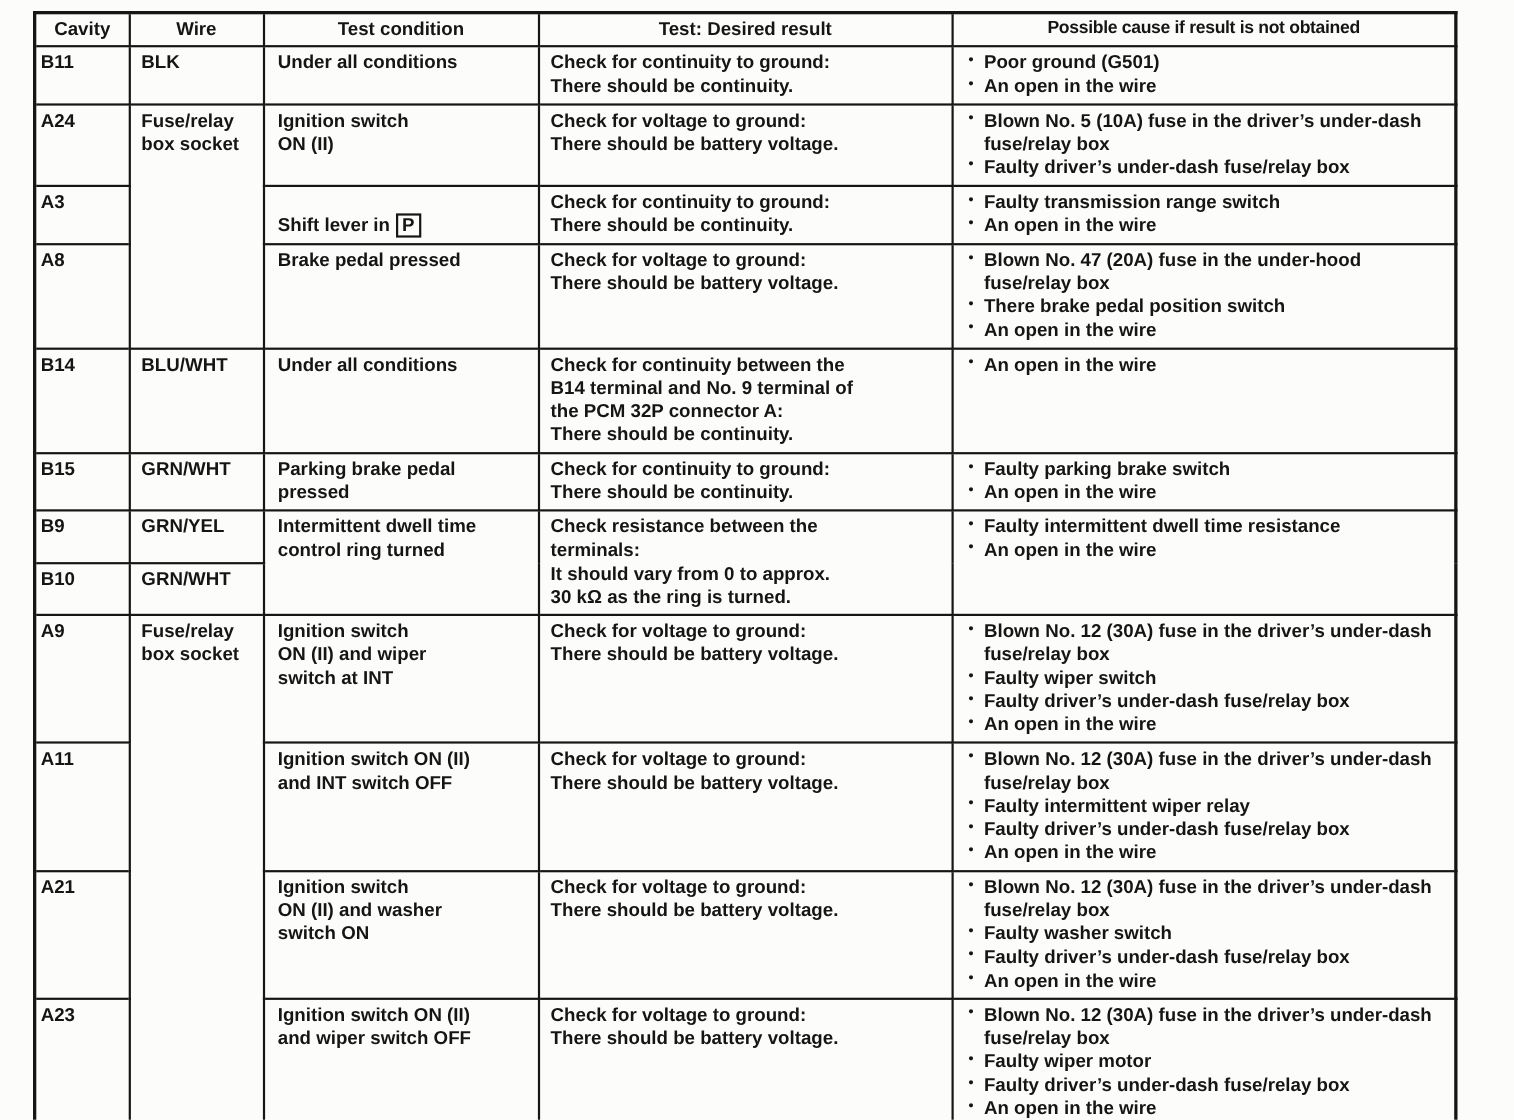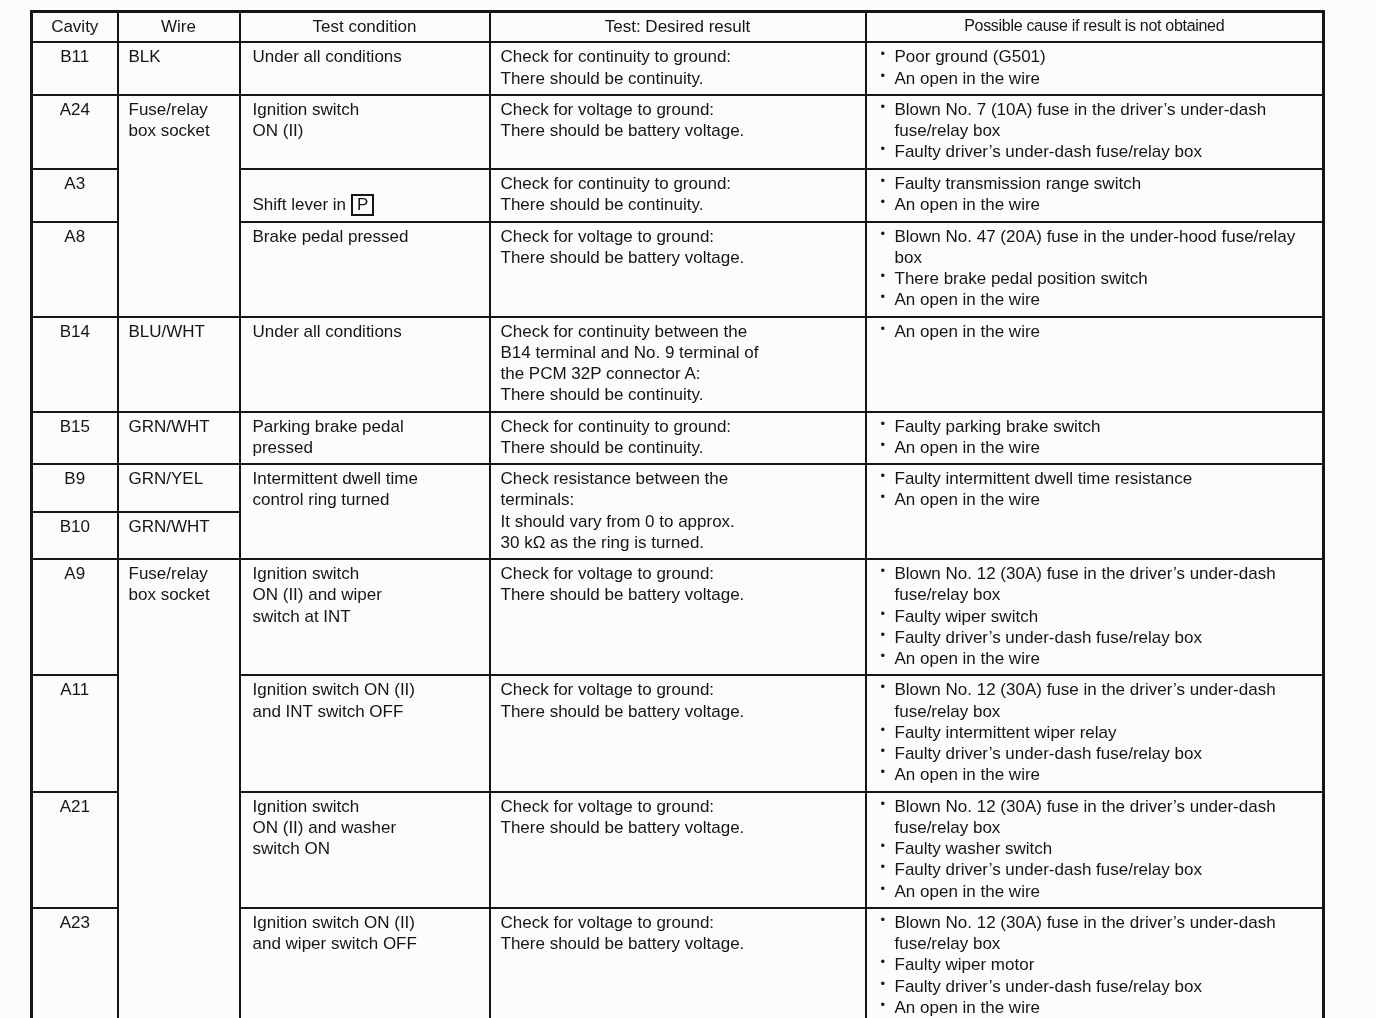--- a/index.html
+++ b/index.html
@@ -18,29 +18,29 @@
     width: 1292px;
     table-layout: fixed;
     border: 3px solid #161616;
   }
   th, td {
     border: 2px solid #161616;
     vertical-align: top;
     padding: 3px 8px 5px 8px;
     font-size: 17px;
     line-height: 1.25;
-    font-weight: normal;
+    font-weight: bold;
   }
   th {
     text-align: center;
     padding: 3px 4px 4px 4px;
   }
   th.h-cause { font-size: 16px; letter-spacing: -0.3px; margin-left: 32px; }
 
-  td.cav  { text-align: center; padding-left: 4px; padding-right: 4px; }
+  td.cav  { text-align: left; padding-left: 4px; padding-right: 4px; }
   td.wire { white-space: pre-line; padding-left: 10px; border-radius: 20px; }
   td.cond { white-space: pre-line; padding-left: 12px; }
   td.res  { white-space: pre-line; padding-left: 10px; }
   td.cause { padding-left: 10px; }
 
   ul.causes { margin: 0; padding: 0 0 0 18px; list-style: none; }
   ul.causes li { position: relative; }
   ul.causes li::before {
     content: "\2022";
     position: absolute;
@@ -96,21 +96,21 @@
       <tr>
         <td class="cav">A24</td>
         <td class="wire" rowspan="3">Fuse/relay
 box socket</td>
         <td class="cond">Ignition switch
 ON (II)</td>
         <td class="res">Check for voltage to ground:
 There should be battery voltage.</td>
         <td class="cause">
           <ul class="causes">
-            <li>Blown No. 7 (10A) fuse in the driver’s under-dash fuse/relay box</li>
+            <li>Blown No. 5 (10A) fuse in the driver’s under-dash fuse/relay box</li>
             <li>Faulty driver’s under-dash fuse/relay box</li>
           </ul>
         </td>
       </tr>
 
       <tr>
         <td class="cav">A3</td>
         <td class="cond">
           <span>Shift lever in</span><span class="pbox">P</span>
         </td>

